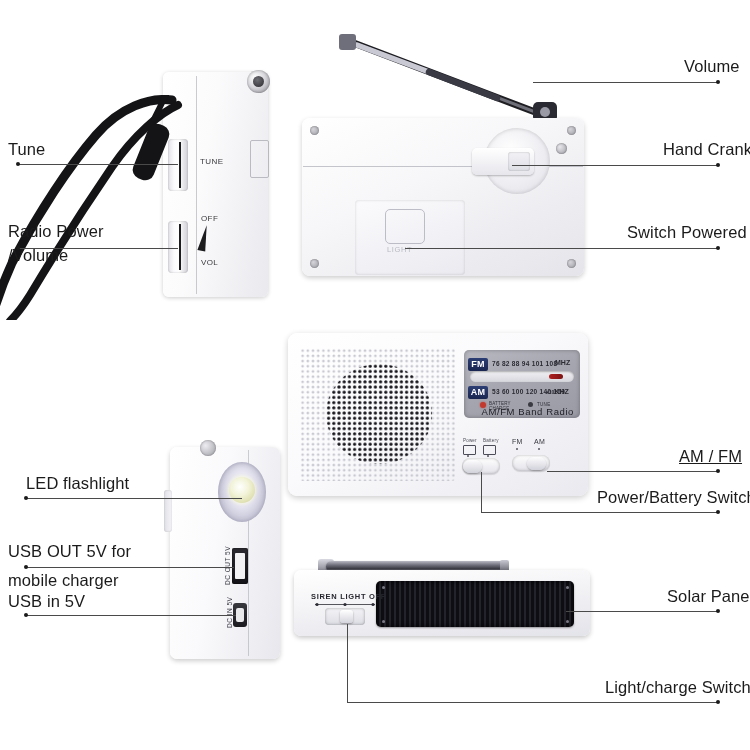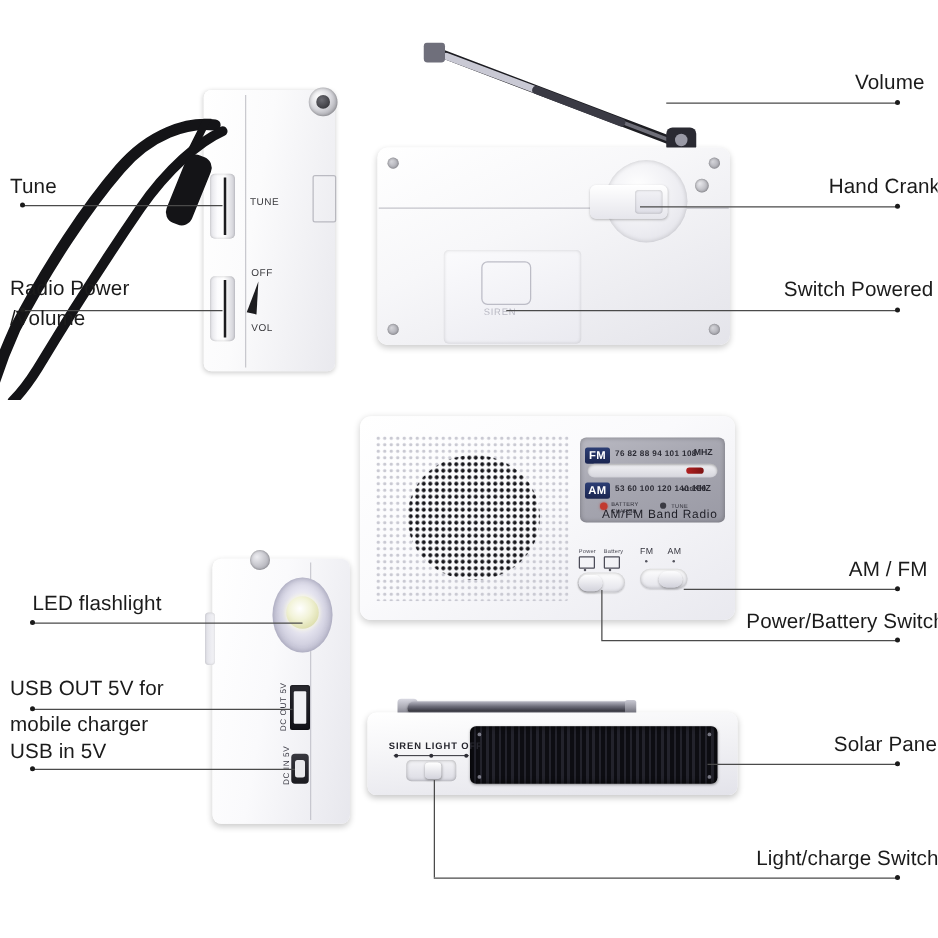--- a/index.html
+++ b/index.html
@@ -224,21 +224,21 @@
   <div class="screwpt" id="sc1"></div>
   <div class="screwpt" id="sc2"></div>
   <div class="screwpt" id="sc3"></div>
   <div class="screwpt" id="sc4"></div>
   <div id="crankDisc"></div>
   <div id="crankHandle"></div>
   <div id="crankHandleCut"></div>
   <div id="rearScrewB"></div>
   <div id="battDoor"></div>
   <div id="battEmb"></div>
-  <div id="battOpen">SIREN</div>
+  <div id="battOpen">LIGHT</div>
 
   <div class="body-white" id="frontBody"></div>
 
   <svg id="speaker" viewBox="0 0 155 133">
     <defs>
       <pattern id="dots" width="5.2" height="5.2" patternUnits="userSpaceOnUse">
         <circle cx="2.6" cy="2.6" r="1.35" fill="#c9c9d2"></circle>
       </pattern>
       <pattern id="dotsDark" width="5.2" height="5.2" patternUnits="userSpaceOnUse">
         <circle cx="2.6" cy="2.6" r="1.6" fill="#17171c"></circle>
@@ -365,18 +365,18 @@
 
   <div class="label" style="left:684px;top:57px;">Volume</div>
   <div class="label" style="left:663px;top:140px;">Hand Crank</div>
   <div class="label" style="left:627px;top:223px;">Switch Powered</div>
 
   <div class="label" style="left:26px;top:474px;">LED flashlight</div>
   <div class="label" style="left:8px;top:542px;">USB OUT 5V for</div>
   <div class="label" style="left:8px;top:571px;">mobile charger</div>
   <div class="label" style="left:8px;top:592px;">USB in 5V</div>
 
-  <div class="label" style="left:679px;top:447px;">AM / FM</div>
+  <div class="label" style="left:679px;top:447px;text-decoration:underline;">AM / FM</div>
   <div class="label" style="left:597px;top:488px;">Power/Battery Switch</div>
   <div class="label" style="left:667px;top:587px;">Solar Panel</div>
   <div class="label" style="left:605px;top:678px;">Light/charge Switch</div>
 
 </div>
 
 </body></html>

